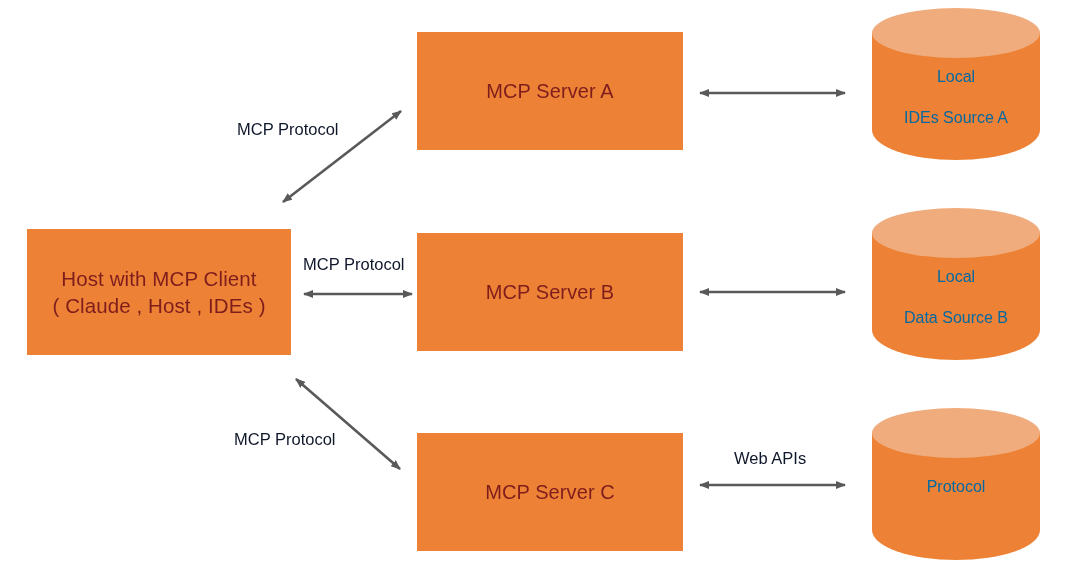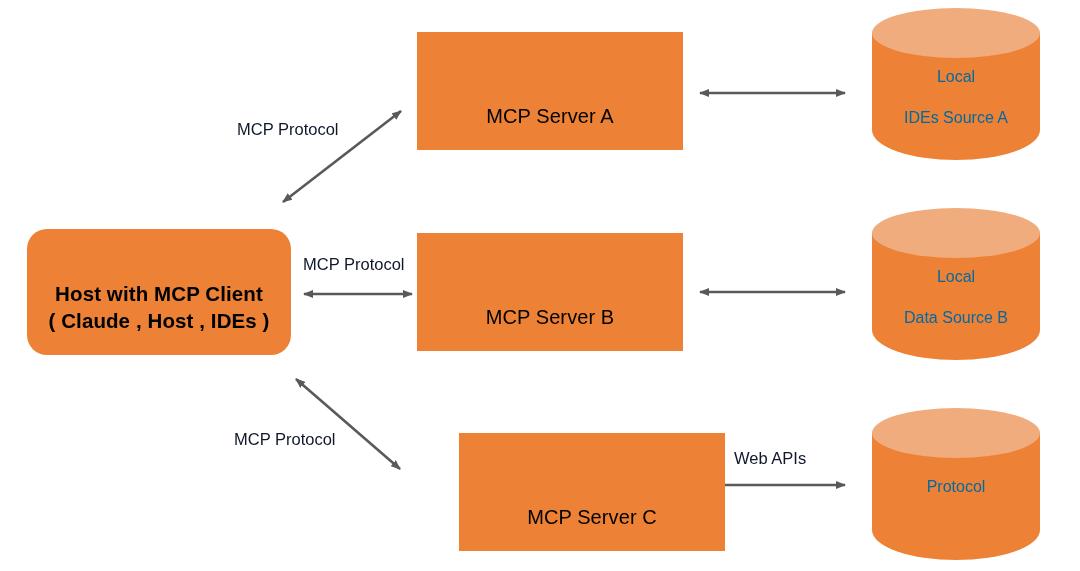--- a/index.html
+++ b/index.html
@@ -14,35 +14,34 @@
     position: relative;
     width: 1080px;
     height: 571px;
     background: #ffffff;
     overflow: hidden;
   }
   .node-box {
     position: absolute;
     background: #ED8236;
     display: flex;
-    align-items: flex-end;
+    align-items: center;
     justify-content: center;
     text-align: center;
-    color: #000000;
+    color: #7f1d1d;
     font-size: 20px;
     line-height: 1.32;
     font-weight: 400;
     letter-spacing: 0.1px;
     box-sizing: border-box;
     padding: 21px 8px;
   }
   .node-box.host {
-    font-weight: 700;
+    font-weight: 400;
     font-size: 20.5px;
-    border-radius: 20px;
   }
   .cylinder {
     position: absolute;
   }
   .cyl-svg {
     position: absolute;
     left: 0;
     top: 0;
     width: 100%;
     height: 100%;
@@ -120,21 +119,21 @@
   </div>
 
   <div class="node-box" style="left:417px; top:32px; width:266px; height:118px;">
     <span>MCP Server A</span>
   </div>
 
   <div class="node-box" style="left:417px; top:233px; width:266px; height:118px;">
     <span>MCP Server B</span>
   </div>
 
-  <div class="node-box" style="left:417px; top:433px; width:266px; height:118px;margin-left:42px;">
+  <div class="node-box" style="left:417px; top:433px; width:266px; height:118px;">
     <span>MCP Server C</span>
   </div>
 
   <div class="cylinder" style="left:870px; top:5px; width:172px; height:156px;">
     <svg class="cyl-svg" viewBox="0 0 172 156" preserveAspectRatio="none" xmlns="http://www.w3.org/2000/svg">
       <path d="M2,27 L2,125 A84,30 0 0 0 170,125 L170,27 Z" fill="#ED8236"></path>
       <ellipse cx="86" cy="28" rx="84" ry="25" fill="#F0AC7C"></ellipse>
     </svg>
     <div class="cyl-label">
       <span>Local</span><br>

